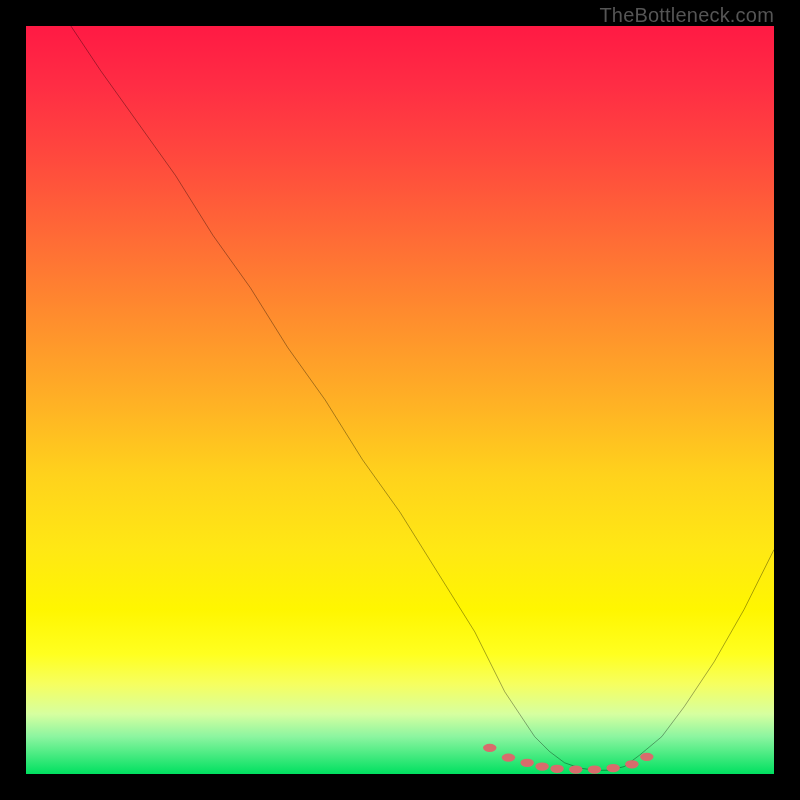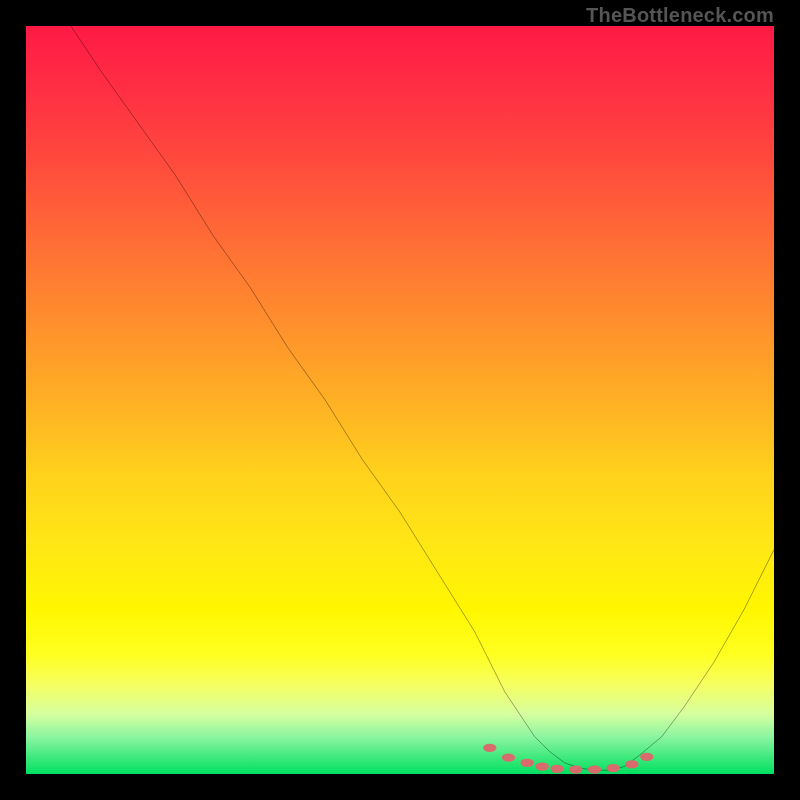--- a/index.html
+++ b/index.html
@@ -55,21 +55,21 @@
     position: absolute;
     left: 0; top: 0;
     width: 100%;
     height: 100%;
   }
   .watermark {
     position: absolute;
     top: 4px;
     right: 26px;
     font-size: 20px;
-    font-weight: 700;
+    font-weight: 400;
     color: #555;
     letter-spacing: 0.2px;
     user-select: none;
   }
 </style>
 </head>
 <body>
 
 <div class="frame">
 

